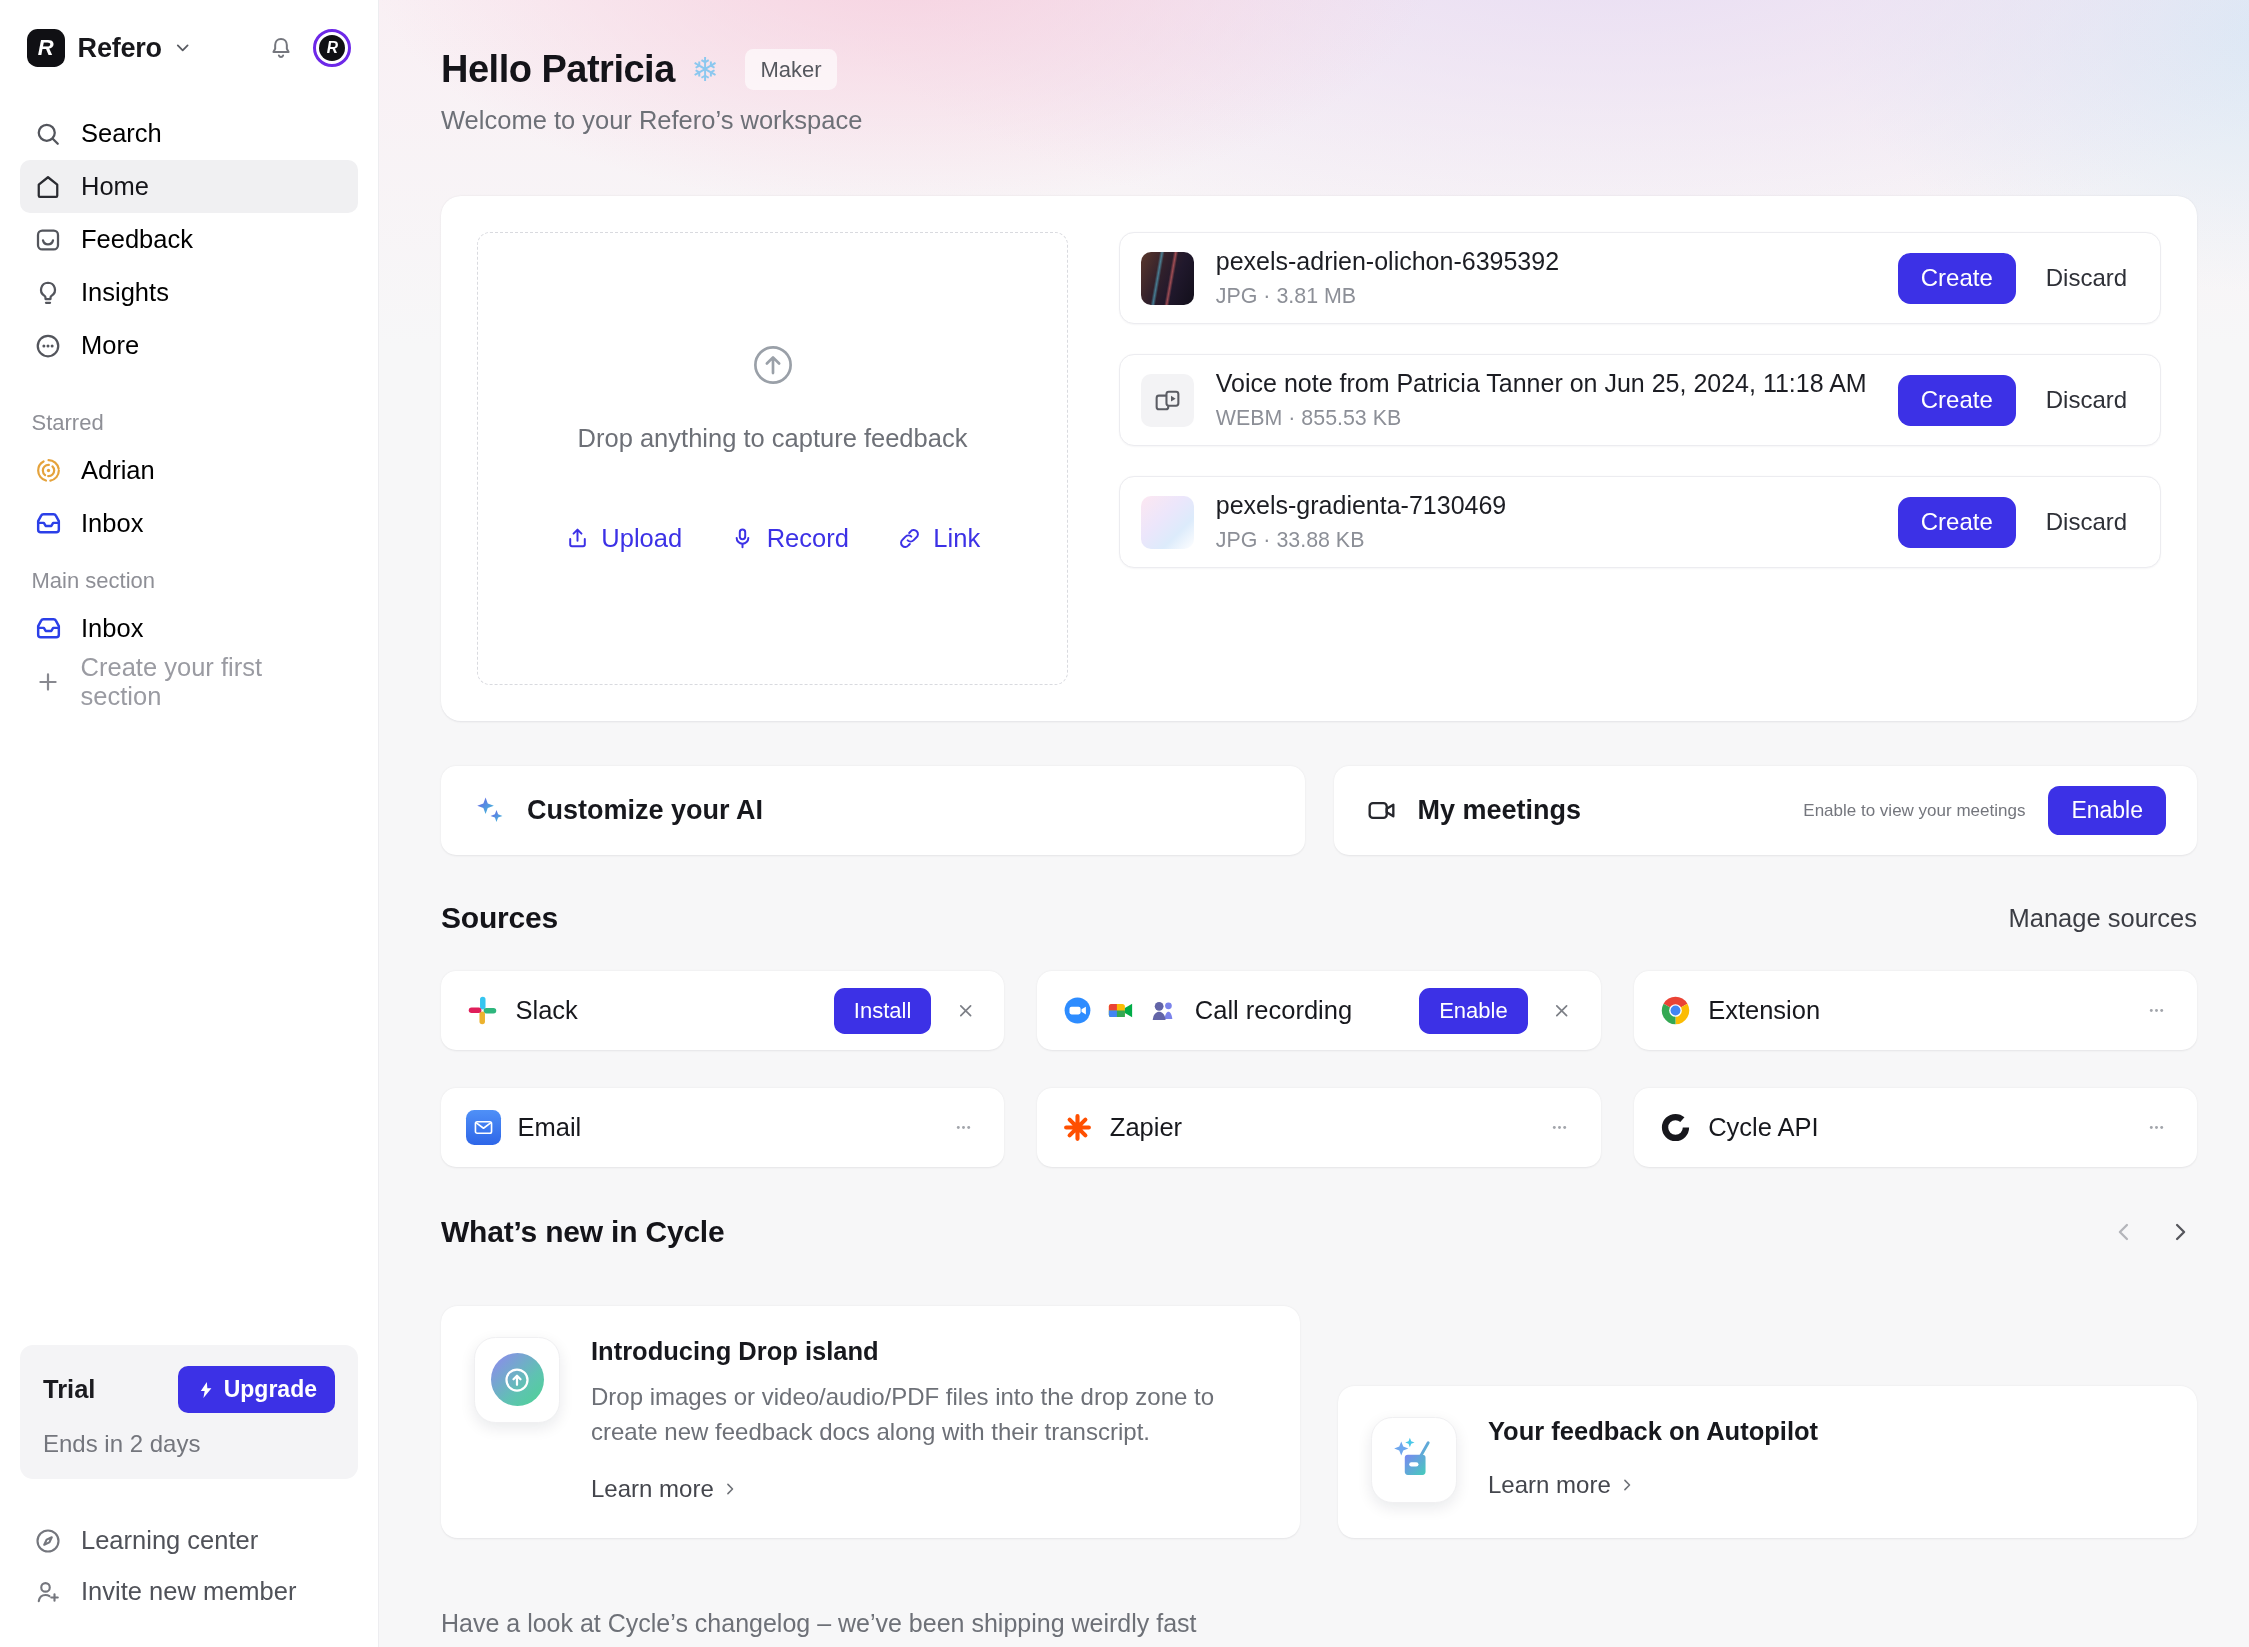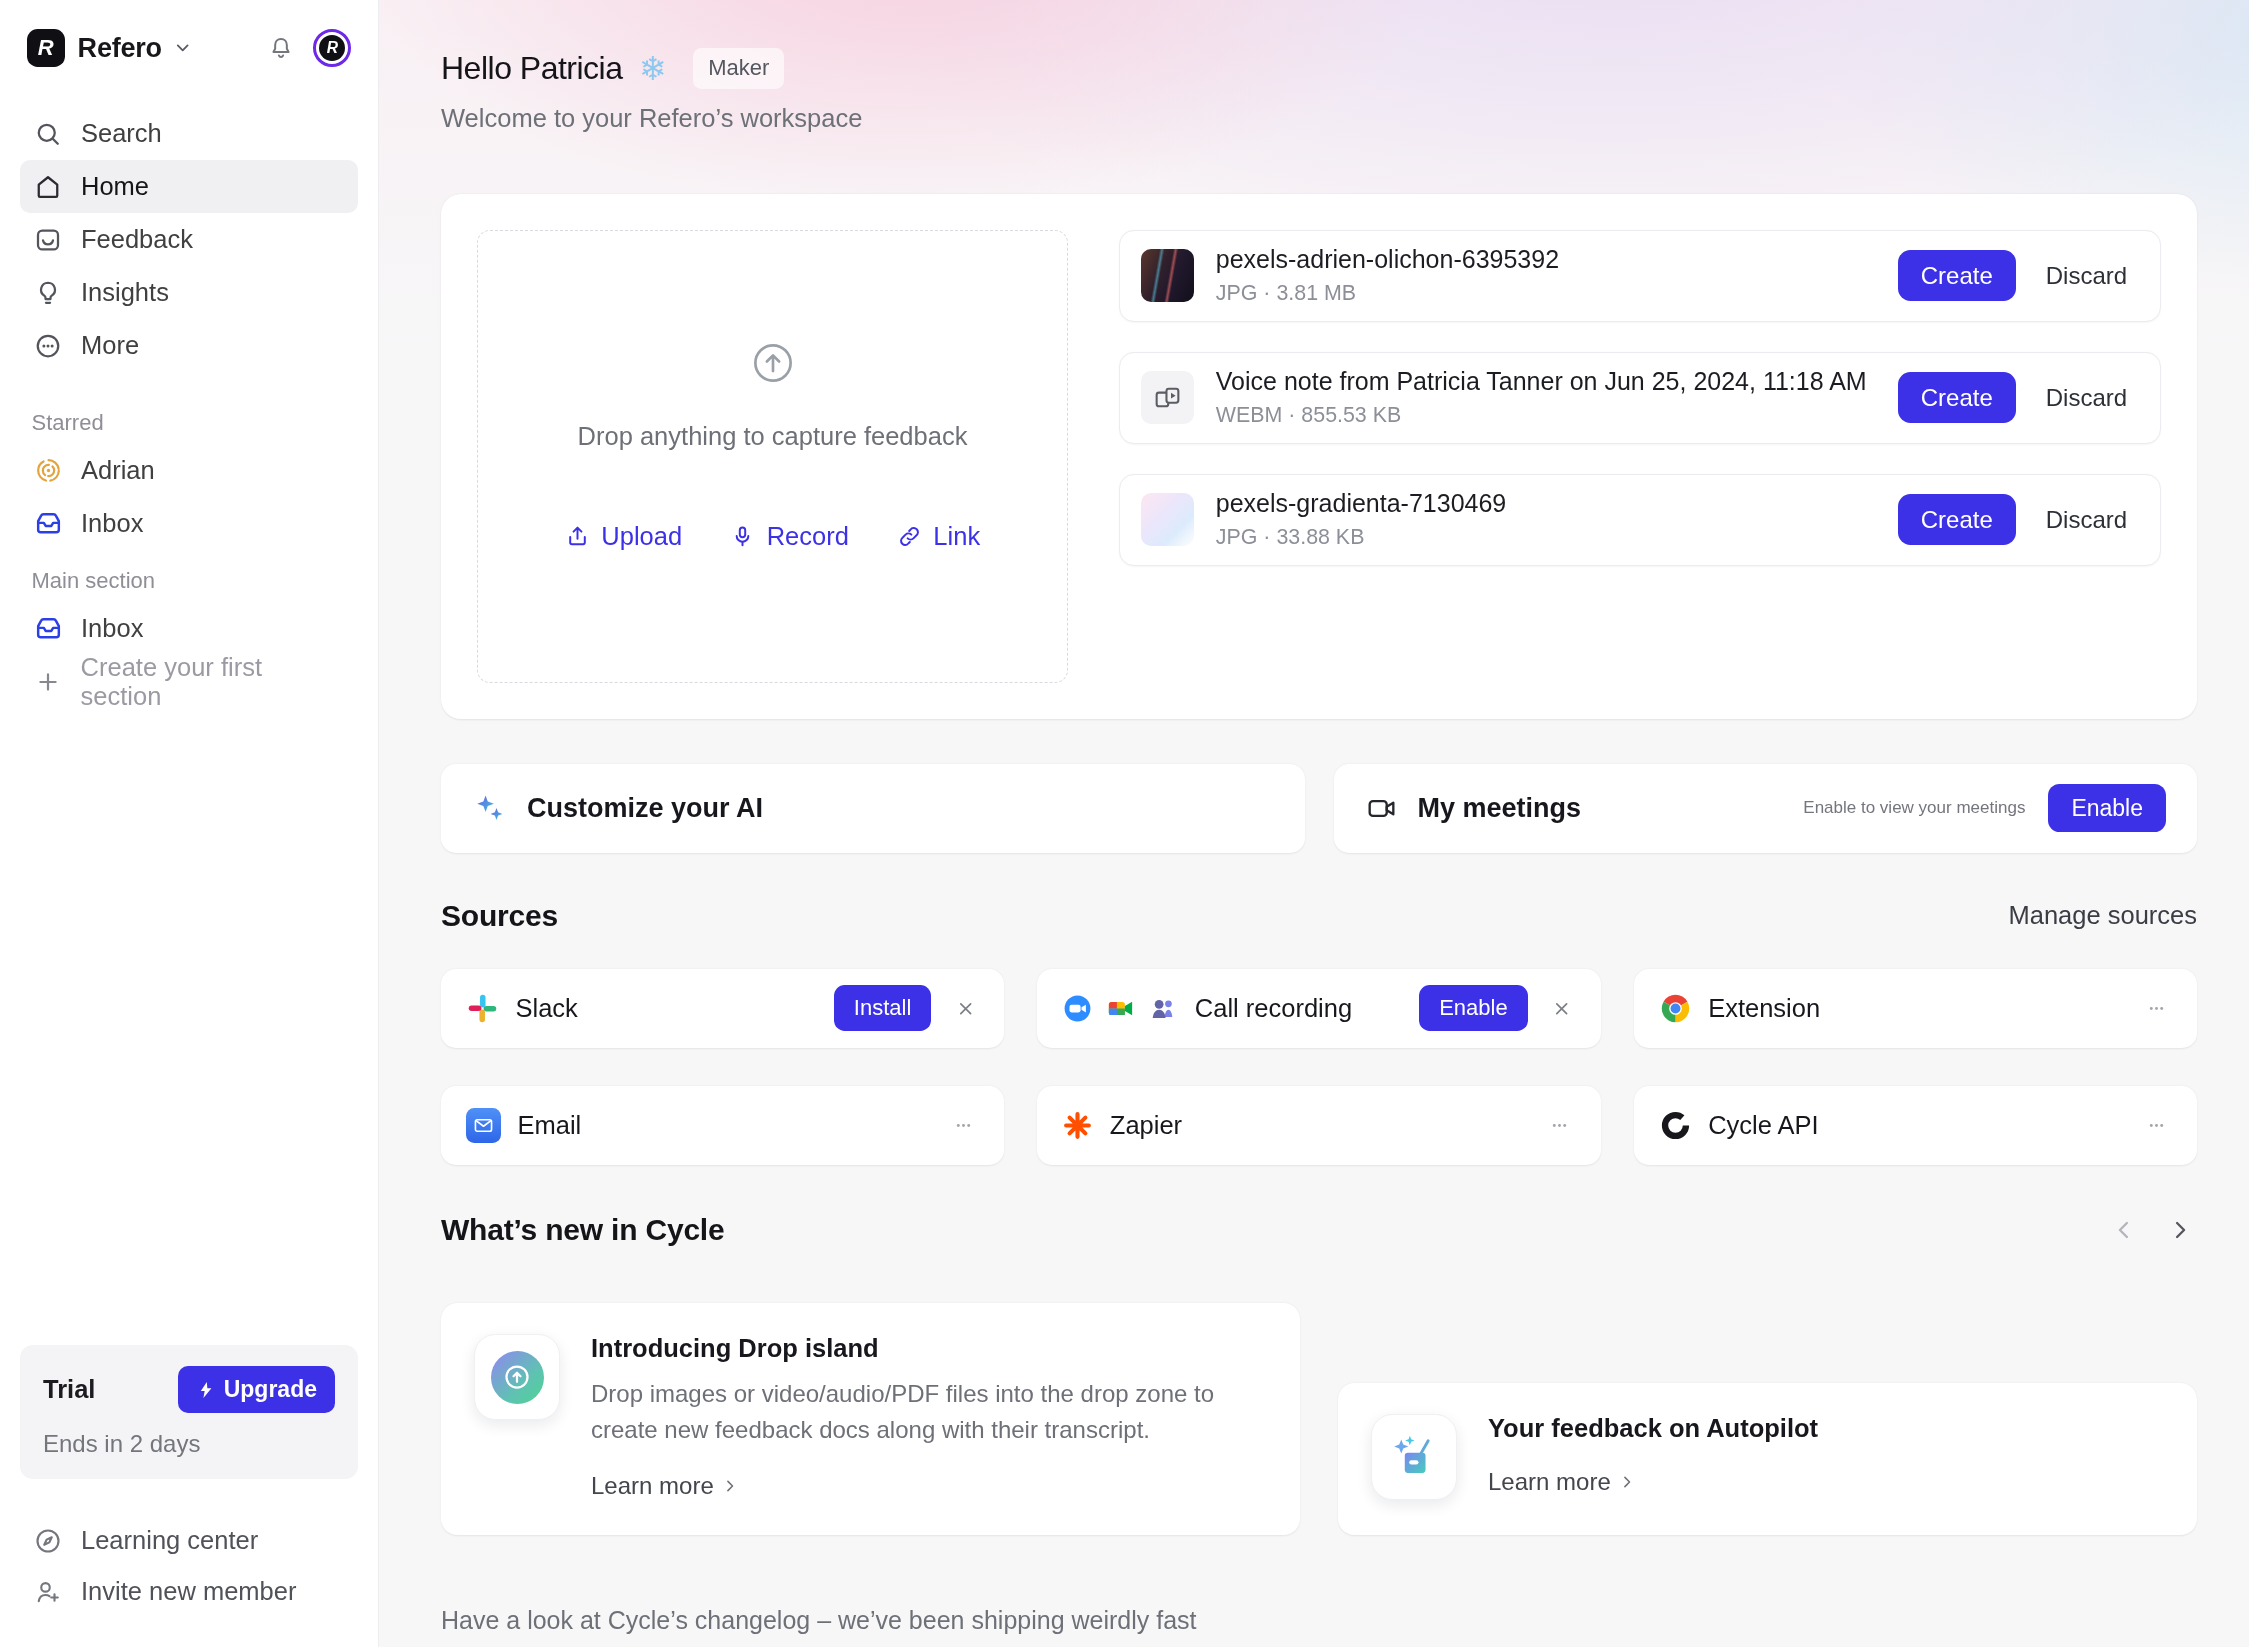--- a/index.html
+++ b/index.html
@@ -19,21 +19,21 @@
   .ws-name { font-size: 27px; font-weight: 700; margin-left: 13px; letter-spacing: -0.2px; }
   .ws-chev { margin-left: 10px; display: flex; }
   .ws-right { margin-left: auto; display: flex; align-items: center; gap: 18px; }
   .avatar { width: 38px; height: 38px; border-radius: 50%; border: 3.3px solid #6d28e8; background: #fff;
     display: grid; place-items: center; }
   .avatar-inner { width: 26px; height: 26px; border-radius: 50%; background: #101014; color: #fff;
     display: grid; place-items: center; font-size: 15.6px; font-weight: 700; font-style: italic; }
 
   .nav { margin-top: 36px; display: flex; flex-direction: column; }
   .nav-item { display: flex; align-items: center; height: 53px; border-radius: 10px; padding: 0 11.5px;
-    color: #404040; font-size: 25.5px; cursor: pointer; }
+    color: #000000; font-size: 25.5px; cursor: pointer; }
   .nav-item .ni-ico { width: 33px; display: flex; justify-content: center; margin-right: 16.5px; color: #53555c; }
   .nav-item.active { background: #f0f0f2; color: #141419; font-weight: 500; }
   .nav-item.active .ni-ico { color: #2a2b31; }
   .nav-item.accent { color: #3c31e6; font-weight: 500; }
 
   .side-heading { font-size: 22px; color: #8e8f96; padding: 0 11.5px; }
   .h-starred { margin-top: 38px; margin-bottom: 8.2px; }
   .h-main { margin-top: 18px; margin-bottom: 8.2px; }
 
   .trial-card { margin-top: auto; background: #f4f4f6; border-radius: 13px; padding: 21.4px 23px; }
@@ -54,21 +54,21 @@
   .hero-bg { position: absolute; left: 0; top: 0; right: 0; height: 461px; pointer-events: none;
     background:
       radial-gradient(865px 412px at 28% -10%, rgba(246, 208, 223, 0.95), rgba(246, 208, 223, 0) 62%),
       radial-gradient(1235px 478px at 66% -14%, rgba(230, 219, 243, 0.9), rgba(230, 219, 243, 0) 66%),
       radial-gradient(741px 428px at 102% 6%, rgba(216, 233, 245, 0.95), rgba(216, 233, 245, 0) 62%),
       linear-gradient(180deg, rgba(250, 236, 242, 0.65) 0%, rgba(247, 247, 248, 0) 75%);
   }
   .main-inner { position: relative; z-index: 1; }
 
   .hello-row { display: flex; align-items: center; gap: 16.5px; }
-  .hello { font-size: 32px; font-weight: 400; letter-spacing: -0.5px; color: #141419; }
+  .hello { font-size: 38px; font-weight: 700; letter-spacing: -0.5px; color: #141419; }
   .hello-emoji { font-size: 33px; color: #8cc8ef; line-height: 1; }
   .role-badge { background: rgba(255,255,255,0.62); border-radius: 8.2px; padding: 7.4px 15px;
     font-size: 22px; color: #55575e; margin-left: 10px; }
   .welcome { margin-top: 15px; font-size: 25.5px; color: #6d7077; }
 
   .capture-card { margin-top: 61px; background: #fff; border-radius: 20px; height: 525px;
     box-shadow: 0 0.8px 2.5px rgba(16,24,40,0.05), 0 0.8px 1.6px rgba(16,24,40,0.04);
     padding: 36px; display: flex; gap: 51px; }
   .dropzone { width: 591px; min-width: 591px; border: 1.6px dashed #d9dadf; border-radius: 13px;
     display: flex; flex-direction: column; align-items: center; padding-top: 109px; }

